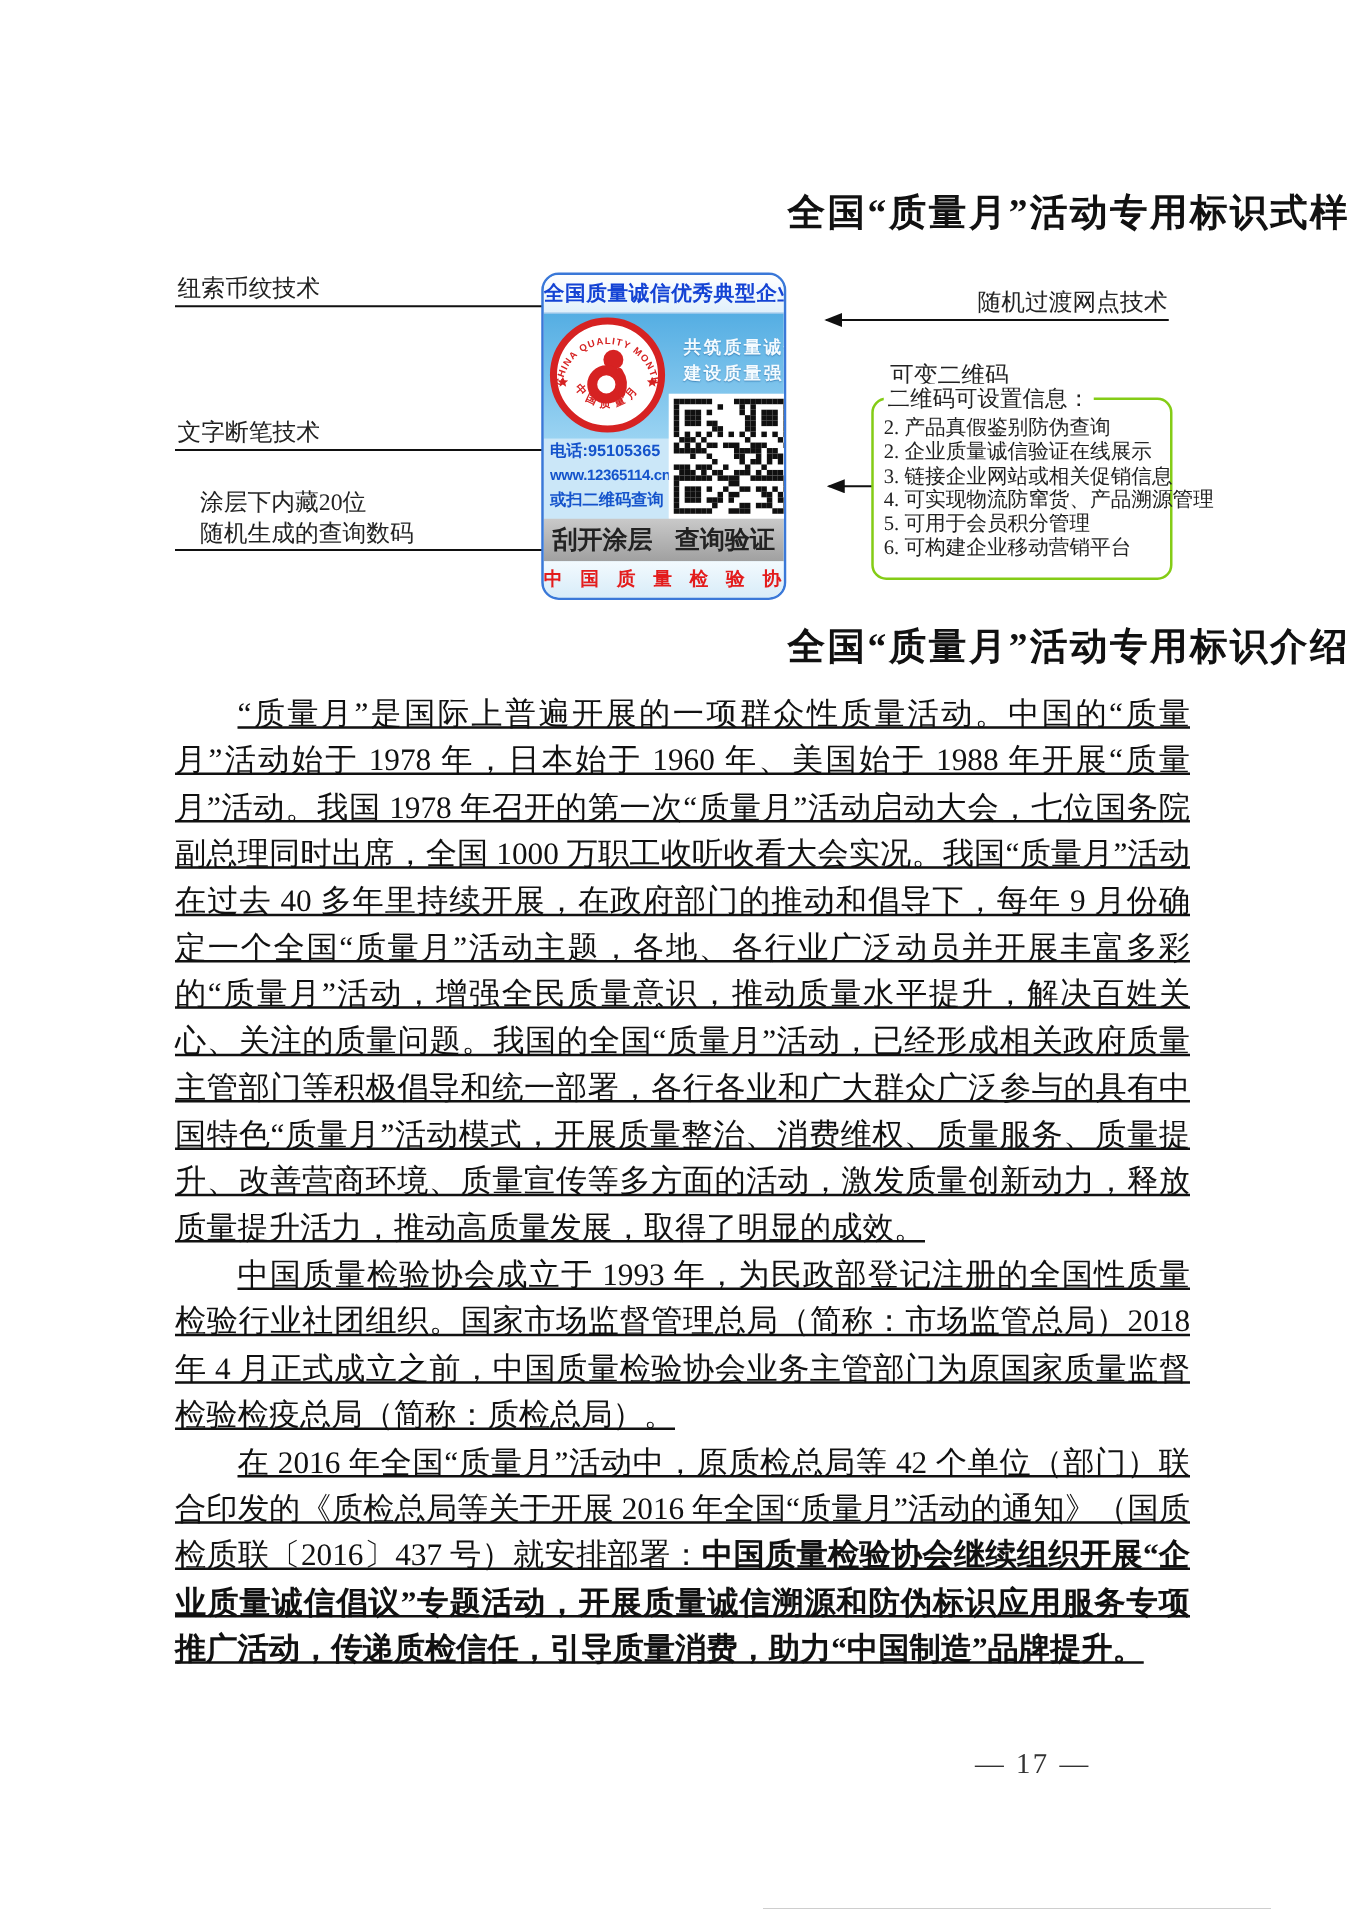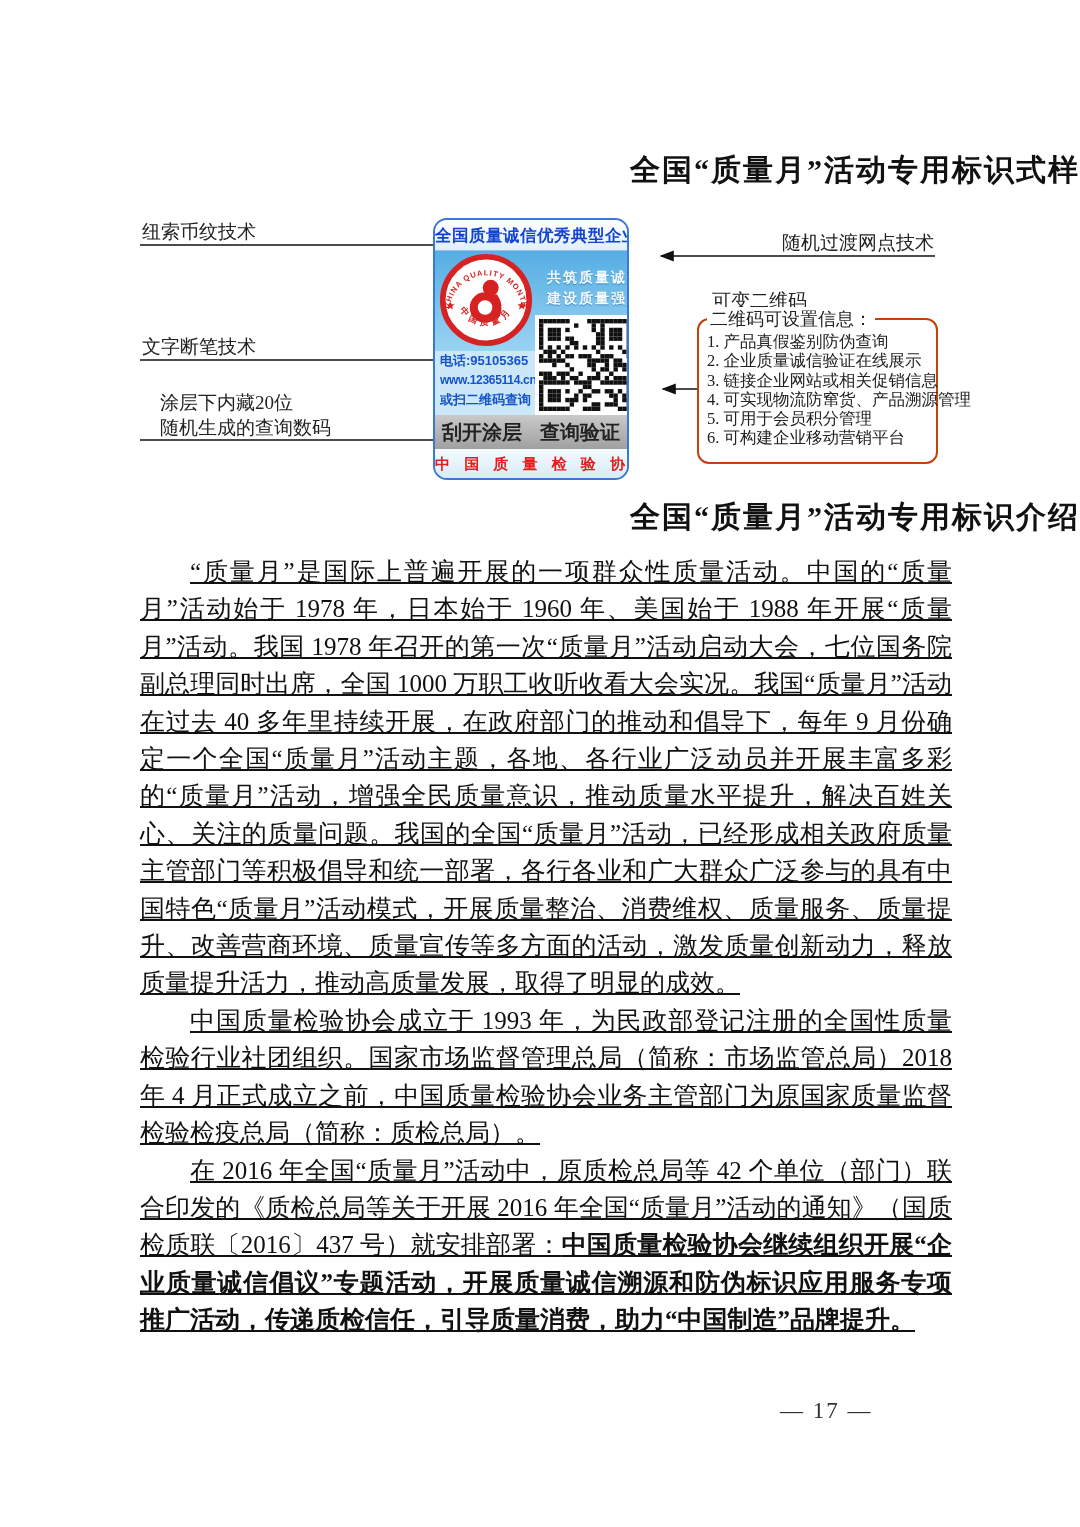--- a/index.html
+++ b/index.html
@@ -16,21 +16,21 @@
   #title-intro{top:497px;}
   
   .diagram{position:absolute;left:0;top:210px;width:1080px;height:292px;}
   .diagram svg.lines{position:absolute;left:0;top:0;}
   .callout{
     position:absolute;font-size:19px;color:#222;line-height:25px;white-space:nowrap;
   }
   
   .qr-box{
     position:absolute;left:697px;top:108px;width:237px;height:142px;
-    border:2px solid #c2410c;border-radius:12px;background:#fff;
+    border:2px solid #84cc16;border-radius:12px;background:#fff;
   }
   .qr-box .box-title{
     position:absolute;top:-13px;left:8px;background:#fff;padding:0 3px;
     font-size:18px;color:#222;white-space:nowrap;
   }
   .qr-box ul{margin:0;padding:12px 2px 2px 8px;list-style:none;}
   .qr-box li{font-size:16.5px;line-height:19.3px;color:#222;white-space:nowrap;}
   
   .badge{
     position:absolute;left:433px;top:8px;width:196px;height:262px;
@@ -119,21 +119,21 @@
       <div>涂层下内藏20位</div>
       <div>随机生成的查询数码</div>
     </div>
 
     <div class="callout" style="left:782px;top:20px">随机过渡网点技术</div>
     <div class="callout" style="left:712px;top:78px">可变二维码</div>
 
     <div class="qr-box">
       <div class="box-title">二维码可设置信息：</div>
       <ul>
-        <li>1. 产品真假鉴别防伪查询</li>
+        <li>2. 产品真假鉴别防伪查询</li>
         <li>2. 企业质量诚信验证在线展示</li>
         <li>3. 链接企业网站或相关促销信息</li>
         <li>4. 可实现物流防窜货、产品溯源管理</li>
         <li>5. 可用于会员积分管理</li>
         <li>6. 可构建企业移动营销平台</li>
       </ul>
     </div>
 
     <div class="badge">
       <div class="b-header">全国质量诚信优秀典型企业</div>

